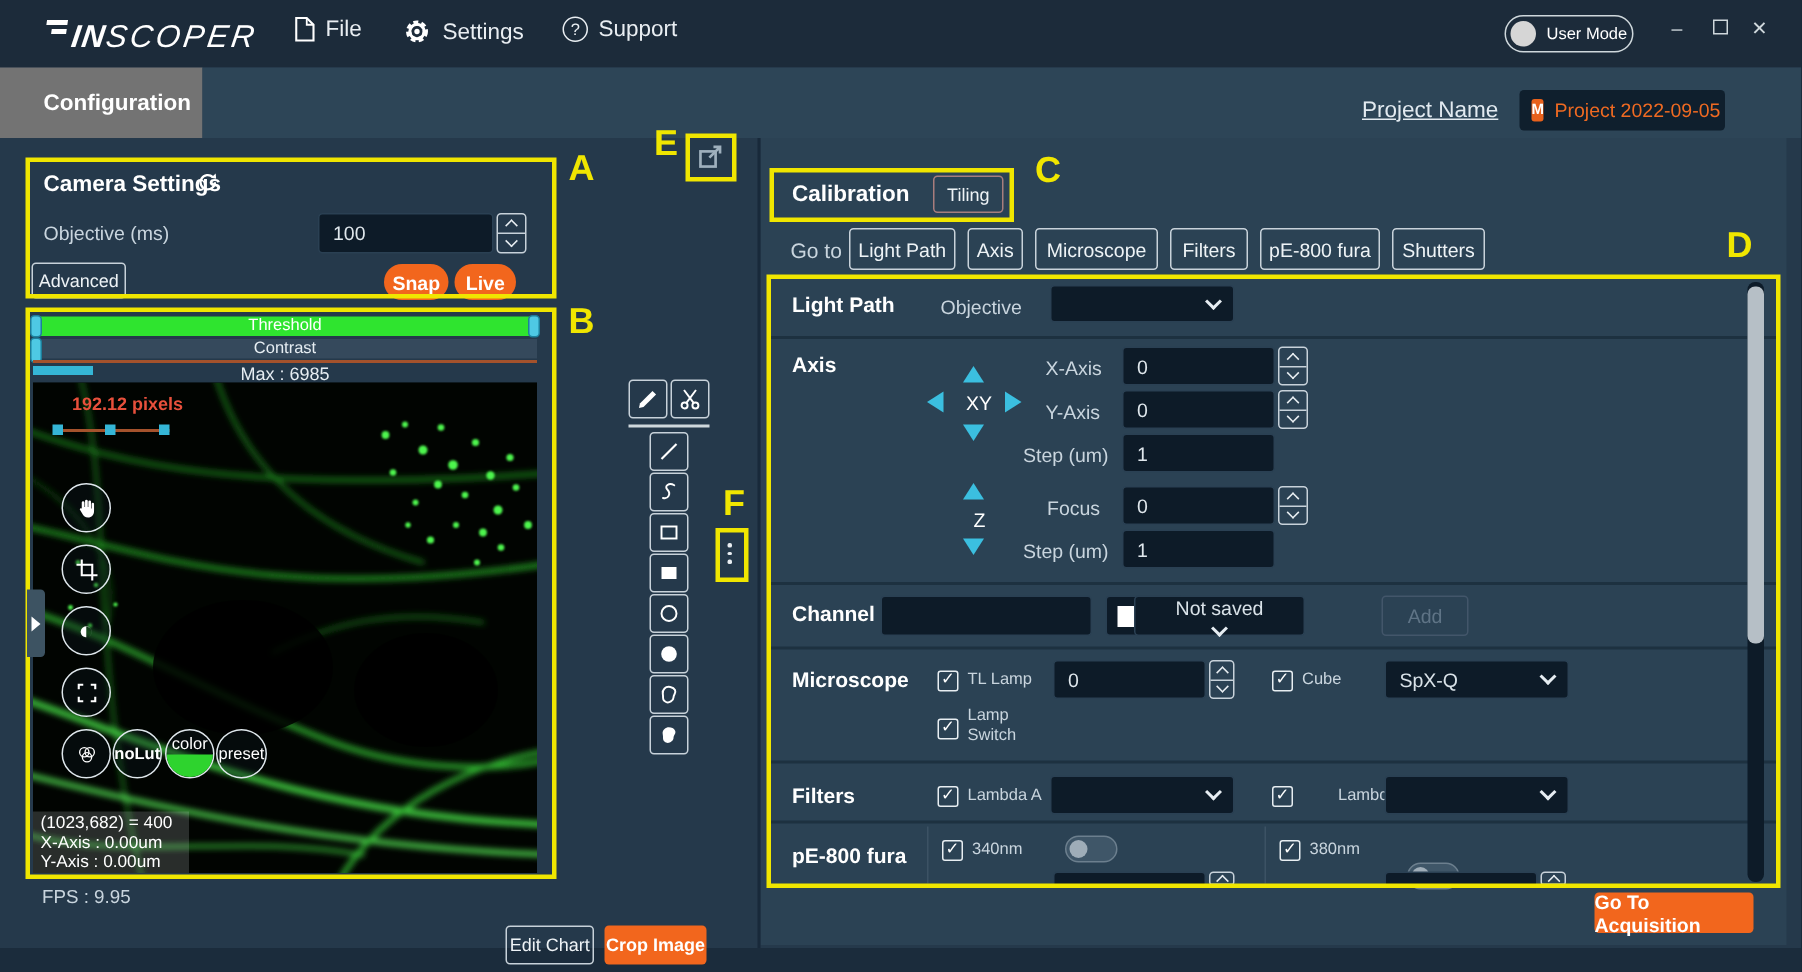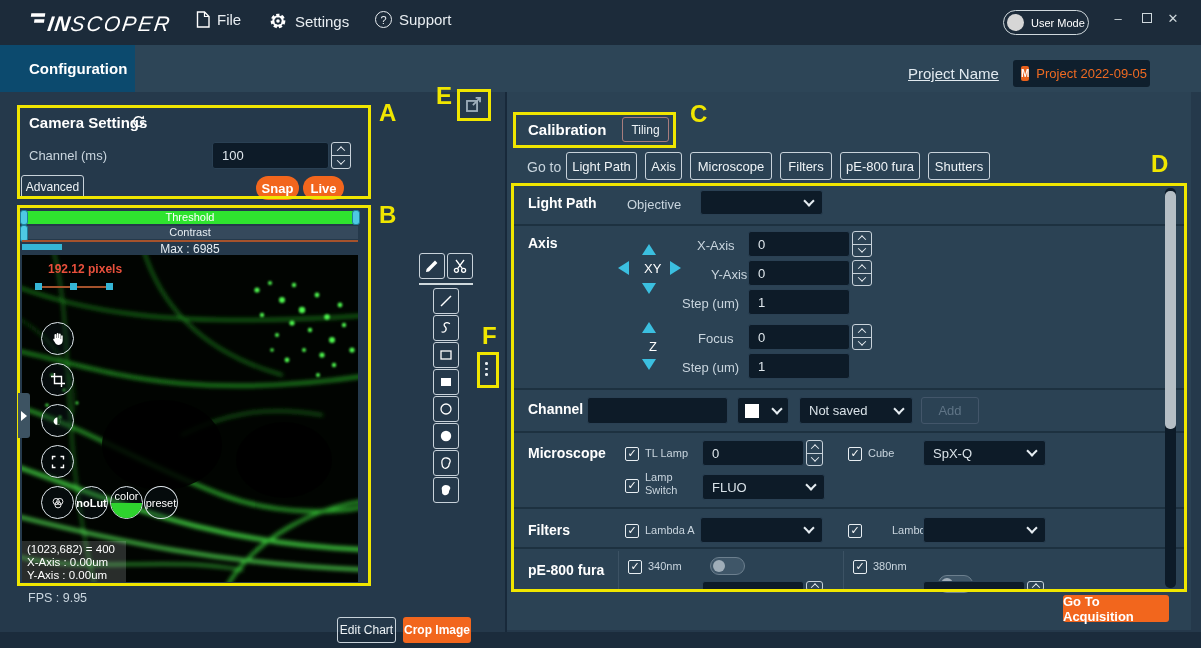--- a/index.html
+++ b/index.html
@@ -10,21 +10,21 @@
   .menu{display:flex;align-items:center;gap:7px;color:#e9eef2;font-size:15px;cursor:default;}
   .logo{display:flex;align-items:baseline;color:#fff;transform:skewX(-8deg);}
   .logo .bold{font-weight:bold;font-style:italic;font-size:21px;letter-spacing:1px;}
   .logo .light{font-style:italic;font-weight:300;font-size:21px;letter-spacing:2px;}
   .qcircle{width:17px;height:17px;border:1.6px solid #e9eef2;border-radius:50%;font-size:11px;display:flex;align-items:center;justify-content:center;}
   .pill{border:1px solid #cfd8dc;border-radius:13px;display:flex;align-items:center;color:#fff;font-size:11px;}
   .knob{width:17px;height:17px;border-radius:50%;background:#d6d6d6;margin:0 7px 0 3px;}
   .winbtn{color:#cfd8dc;font-size:13px;display:flex;align-items:center;justify-content:center;}
   .maxbox{width:10px;height:10px;border:1.5px solid #cfd8dc;}
   .tabband{background:#2d4557;}
-  .tabdark{background:#0c4a6e;}
+  .tabdark{background:#737373;}
   .tabtxt{color:#fff;font-weight:bold;font-size:15px;}
   .projlbl{color:#e2eaf0;font-size:15px;white-space:nowrap;text-decoration:underline;}
   .projbox{background:#0f1f2d;border-radius:3px;display:flex;align-items:center;padding:0 8px;gap:7px;}
   .mbadge{width:15px;height:15px;background:#e8611c;border-radius:2px;color:#fff;font-weight:bold;font-size:10px;display:flex;align-items:center;justify-content:center;}
   .projtxt{color:#ef6a22;font-size:13px;white-space:nowrap;}
   .ylw{border:3px solid #f0e600;z-index:6;pointer-events:none;}
   .ann{color:#f0e600;font-weight:bold;font-size:24px;z-index:7;}
   .sect{color:#fff;font-weight:bold;font-size:14px;white-space:nowrap;}
   .lbl{color:#c9d5de;font-size:13px;white-space:nowrap;}
   .lbl12{color:#c9d5de;font-size:11px;white-space:nowrap;}
@@ -119,21 +119,21 @@
 
   <div class="abs ylw" style="left:17px;top:105px;width:354px;height:94px;"></div>
   <span class="abs ann" style="left:379px;top:99px;">A</span>
   <span class="abs sect" style="left:29px;top:114px;font-size:15px;">Camera Settings</span>
   <div class="abs" style="left:131px;top:114px;">
     <svg width="15" height="15" viewBox="0 0 15 15">
       <path d="M12.3 7.5a4.8 4.8 0 1 1-1.4-3.4" fill="none" stroke="#fff" stroke-width="1.5"></path>
       <path d="M12.8 1.6l.3 3.5-3.4-.6z" fill="#fff"></path>
     </svg>
   </div>
-  <span class="abs lbl" style="left:29px;top:148px;">Channel (ms)</span>
+  <span class="abs lbl" style="left:29px;top:148px;">Objective (ms)</span>
   <div class="abs f" style="left:212px;top:142px;width:117px;height:27px;">
       <span>100</span>
     </div>
   <div class="abs sp" style="left:331px;top:142px;width:20px;height:27px;">
     <div>
         <span class="chv up"></span>
       </div>
     <div>
         <span class="chv down"></span>
       </div>
@@ -406,21 +406,21 @@
       <span>0</span>
     </div>
   <div class="abs sp" style="left:852px;top:231px;width:20px;height:26px;">
     <div>
         <span class="chv up"></span>
       </div>
     <div>
         <span class="chv down"></span>
       </div>
   </div>
-  <span class="abs lbl" style="left:697px;top:267px;margin-left:14px;">Y-Axis</span>
+  <span class="abs lbl" style="left:697px;top:267px;">Y-Axis</span>
   <div class="abs f" style="left:748px;top:260px;width:102px;height:26px;">
       <span>0</span>
     </div>
   <div class="abs sp" style="left:852px;top:260px;width:20px;height:26px;">
     <div>
         <span class="chv up"></span>
       </div>
     <div>
         <span class="chv down"></span>
       </div>
@@ -450,21 +450,21 @@
       <span>1</span>
     </div>
   <div class="abs divider" style="left:514px;top:388px;width:670px;"></div>
 
   <span class="abs sect" style="left:528px;top:401px;">Channel</span>
   <div class="abs f" style="left:587px;top:397px;width:141px;height:27px;"></div>
   <div class="abs dd" style="left:737px;top:397px;width:52px;height:27px;padding:0 7px;">
     <span style="width:14px;height:14px;background:#fff;display:inline-block;"></span>
     <span class="chev"></span>
   </div>
-  <div class="abs dd" style="left:799px;top:397px;width:114px;height:27px;">
+  <div class="abs dd" style="left:756px;top:397px;width:114px;height:27px;flex-direction:column;">
     <span>Not saved</span>
     <span class="chev"></span>
   </div>
   <div class="abs btn-outline" style="left:921px;top:397px;width:58px;height:27px;border-color:#43566a;color:#5f7486;font-size:13px;">
       <span>Add</span>
     </div>
   <div class="abs divider" style="left:514px;top:431px;width:670px;"></div>
 
   <span class="abs sect" style="left:528px;top:445px;">Microscope</span>
   <div class="abs cb" style="left:625px;top:447px;"><span>✓</span></div>
@@ -482,24 +482,20 @@
   </div>
   <div class="abs cb" style="left:848px;top:447px;"><span>✓</span></div>
   <span class="abs lbl12" style="left:868px;top:447px;">Cube</span>
   <div class="abs dd" style="left:923px;top:440px;width:123px;height:26px;">
     <span>SpX-Q</span>
     <span class="chev"></span>
   </div>
   <div class="abs cb" style="left:625px;top:479px;"><span>✓</span></div>
   <span class="abs lbl12" style="left:645px;top:471px;">Lamp</span>
   <span class="abs lbl12" style="left:645px;top:484px;">Switch</span>
-  <div class="abs dd" style="left:702px;top:474px;width:123px;height:26px;">
-    <span>FLUO</span>
-    <span class="chev"></span>
-  </div>
   <div class="abs divider" style="left:514px;top:507px;width:670px;"></div>
 
   <span class="abs sect" style="left:528px;top:522px;">Filters</span>
   <div class="abs cb" style="left:625px;top:524px;"><span>✓</span></div>
   <span class="abs lbl12" style="left:645px;top:524px;">Lambda A</span>
   <div class="abs dd" style="left:700px;top:517px;width:123px;height:26px;">
       <span></span>
       <span class="chev"></span>
     </div>
   <div class="abs cb" style="left:848px;top:524px;"><span>✓</span></div>

